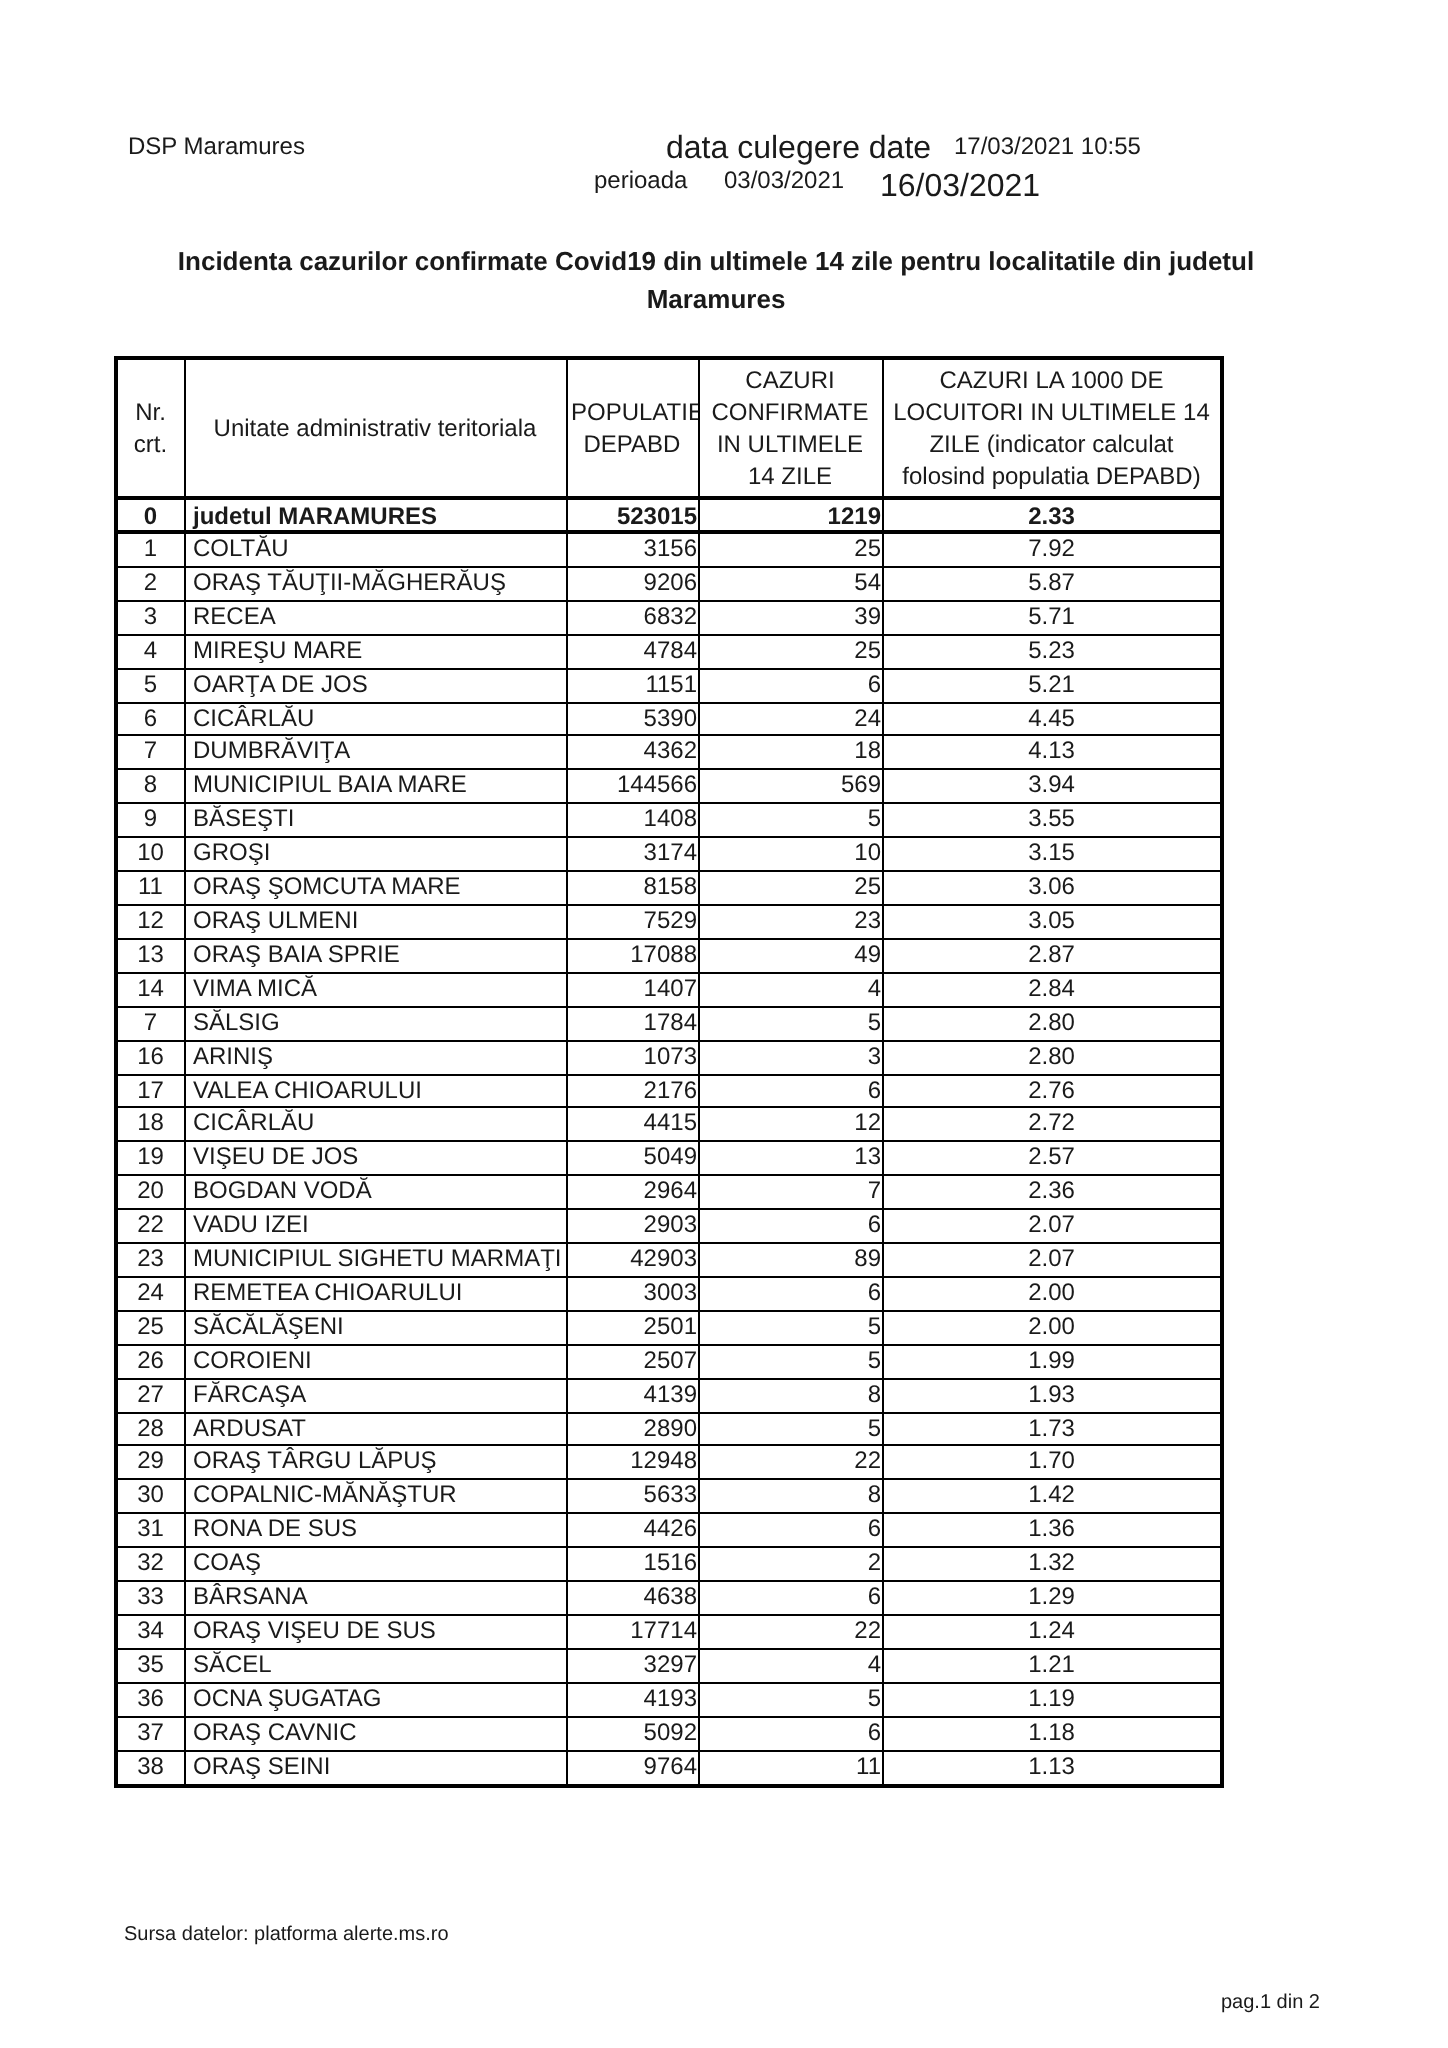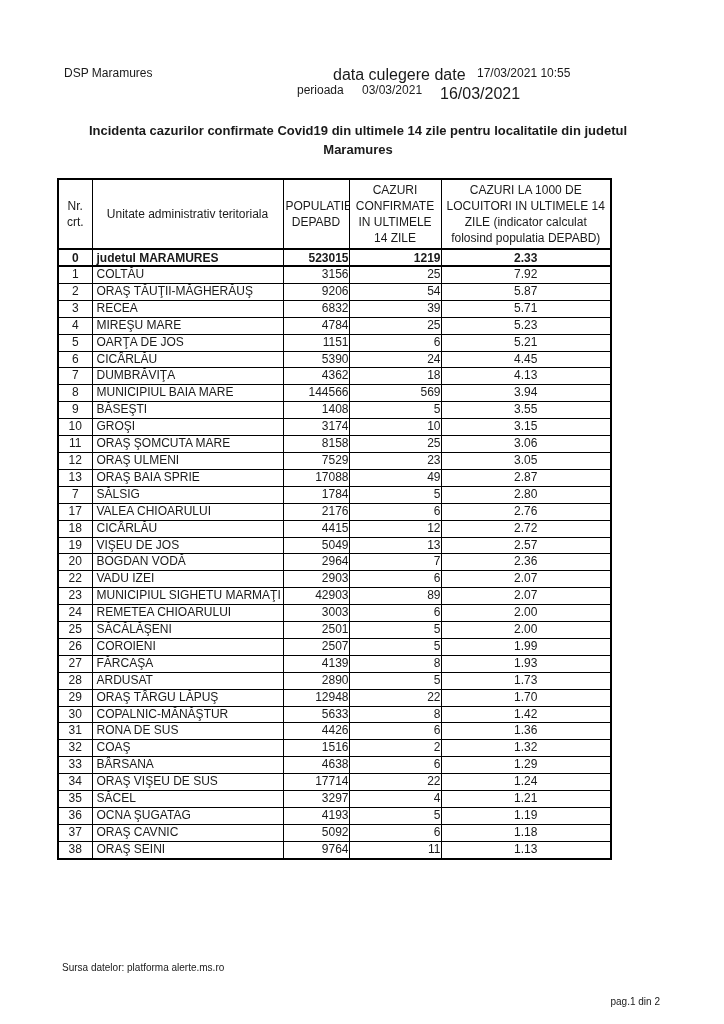--- a/index.html
+++ b/index.html
@@ -199,24 +199,38 @@
           <td class="col-inc">3.05</td>
         </tr>
         <tr class="data-row">
           <td class="col-nr">13</td>
           <td class="col-name">ORAŞ BAIA SPRIE</td>
           <td class="col-pop">17088</td>
           <td class="col-cases">49</td>
           <td class="col-inc">2.87</td>
         </tr>
         <tr class="data-row">
+          <td class="col-nr">14</td>
+          <td class="col-name">VIMA MICĂ</td>
+          <td class="col-pop">1407</td>
+          <td class="col-cases">4</td>
+          <td class="col-inc">2.84</td>
+        </tr>
+        <tr class="data-row">
           <td class="col-nr">7</td>
           <td class="col-name">SĂLSIG</td>
           <td class="col-pop">1784</td>
           <td class="col-cases">5</td>
+          <td class="col-inc">2.80</td>
+        </tr>
+        <tr class="data-row">
+          <td class="col-nr">16</td>
+          <td class="col-name">ARINIŞ</td>
+          <td class="col-pop">1073</td>
+          <td class="col-cases">3</td>
           <td class="col-inc">2.80</td>
         </tr>
         <tr class="data-row">
           <td class="col-nr">17</td>
           <td class="col-name">VALEA CHIOARULUI</td>
           <td class="col-pop">2176</td>
           <td class="col-cases">6</td>
           <td class="col-inc">2.76</td>
         </tr>
         <tr class="data-row">

